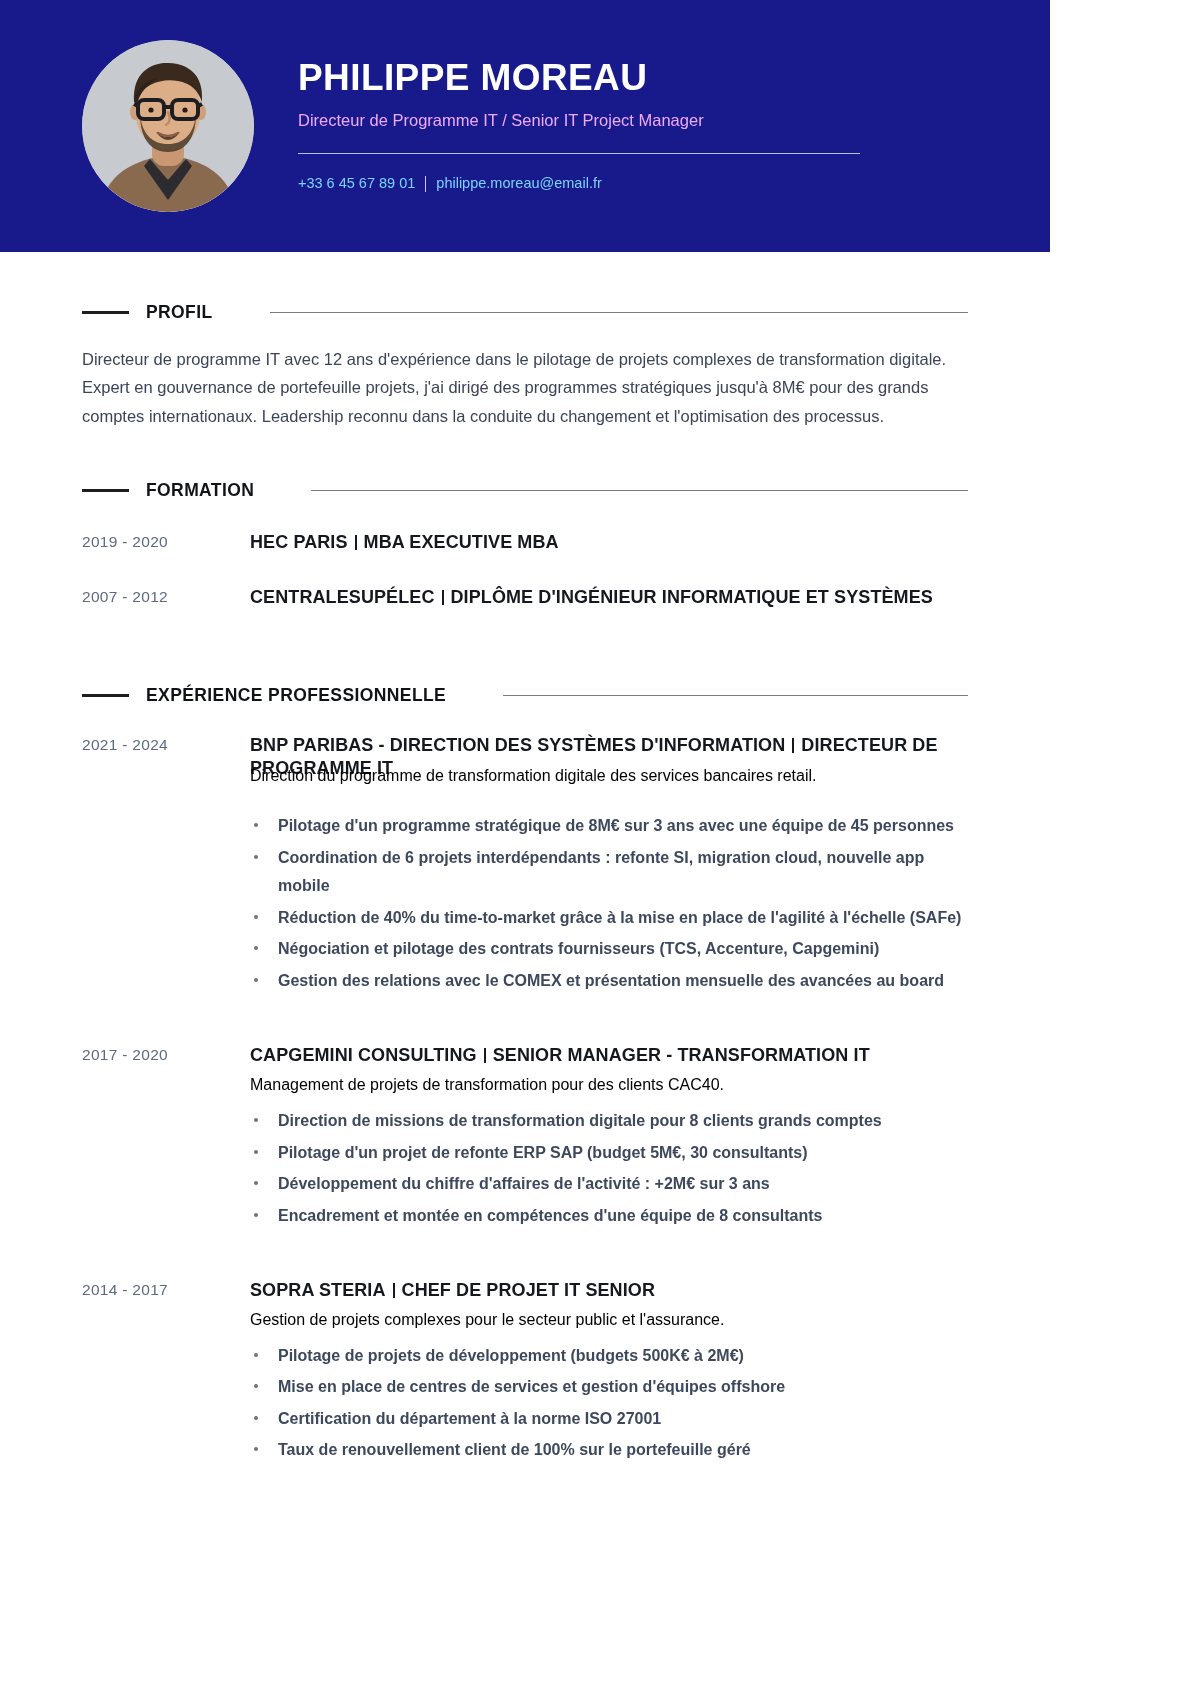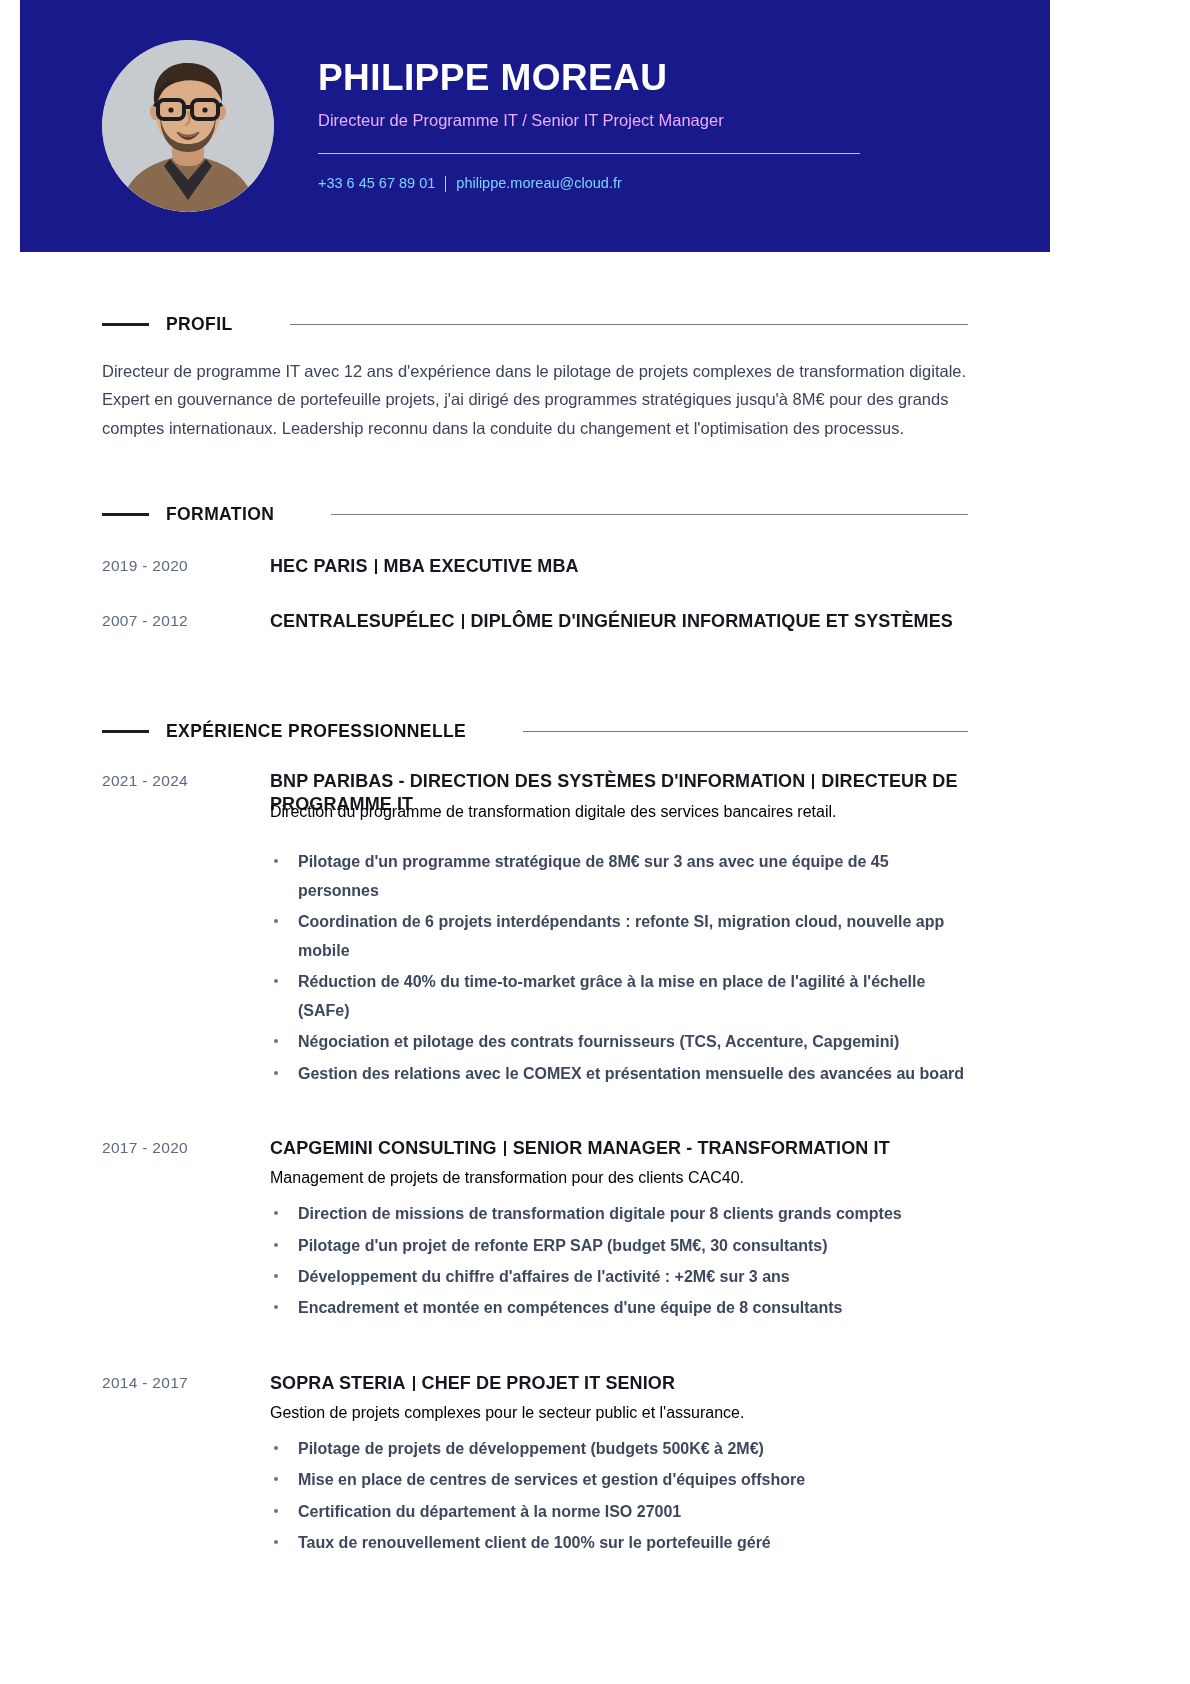--- a/index.html
+++ b/index.html
@@ -15,21 +15,20 @@
     color: #323d52;
     -webkit-font-smoothing: antialiased;
   }
 
   .page {
     width: 1050px;
     min-height: 1684px;
     background: #ffffff;
     position: relative;
     box-sizing: border-box;
-    padding-left: 20px;
   }
 
   
   .header {
     background: #181a8c;
     height: 252px;
     box-sizing: border-box;
     padding: 0 0 0 82px;
     display: flex;
     align-items: center;
@@ -87,21 +86,21 @@
     height: 16px;
     background: #c5c8e6;
     margin: 0 2px;
   }
 
   
   .content {
     padding: 0 82px 60px 82px;
   }
 
-  .section { margin-top: 16px; }
+  .section { margin-top: 4px; }
 
   .section-head {
     display: flex;
     align-items: center;
     gap: 17px;
     margin-bottom: 8px;
   }
   .section-dash {
     width: 47px;
     height: 3px;
@@ -265,21 +264,21 @@
       </svg>
     </div>
 
     <div class="header-text">
       <h1 class="name">PHILIPPE MOREAU</h1>
       <p class="headline">Directeur de Programme IT / Senior IT Project Manager</p>
       <div class="header-rule"></div>
       <div class="contact">
         <span>+33 6 45 67 89 01</span>
         <span class="sep"></span>
-        <span>philippe.moreau@cloud.fr</span>
+        <span>philippe.moreau@email.fr</span>
       </div>
     </div>
   </div>
 
   <div class="content">
 
     <div class="section" style="padding-top:46px;">
       <div class="section-head">
         <span class="section-dash"></span>
         <span class="section-title">PROFIL</span>

